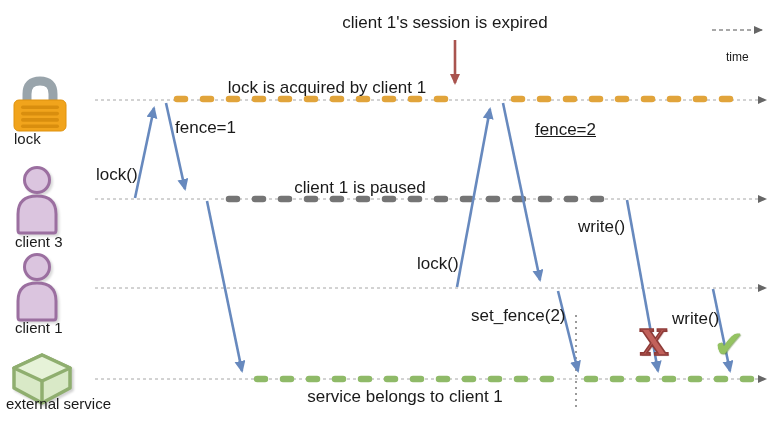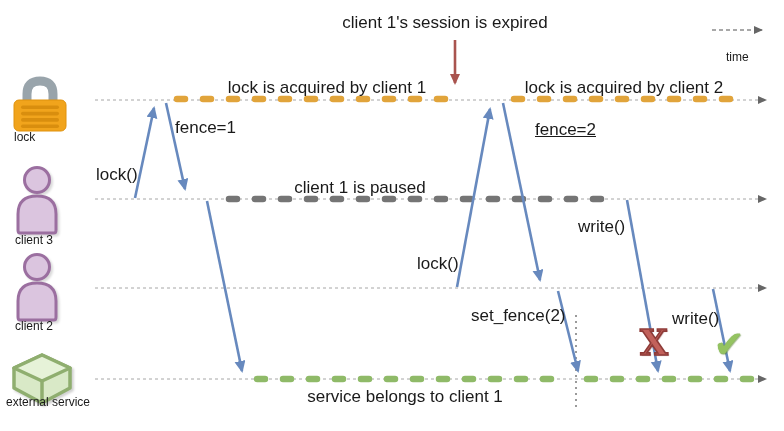--- a/index.html
+++ b/index.html
@@ -2,21 +2,21 @@
 <html><head>
 <meta charset="utf-8">
 <style>
   html,body{margin:0;padding:0;background:#fff;}
   #stage{
     position:relative;width:784px;height:431px;background:#fff;overflow:hidden;
     font-family:"Liberation Sans","DejaVu Sans",sans-serif;color:#1a1a1a;
   }
   .lbl{position:absolute;font-size:17px;line-height:1.1;white-space:nowrap;}
   .lbl.centered{text-align:center;}
-  .lane-label{position:absolute;font-size:12px;white-space:nowrap;}
+  .lane-label{position:absolute;font-size:15px;white-space:nowrap;}
   #overlay{position:absolute;left:0;top:0;}
   .icon-wrap{position:absolute;}
   .icon-wrap svg{display:block;}
   .mark-x{
     position:absolute;left:637px;top:323px;width:34px;height:38px;
     font-family:"DejaVu Serif","Liberation Serif",serif;font-weight:bold;
     font-size:36px;line-height:38px;text-align:center;color:#c2615b;
     -webkit-text-stroke:1.6px #8e3b38;
     text-shadow:1px 1px 1px rgba(120,40,40,.45);
   }
@@ -108,28 +108,27 @@
   <div class="icon-wrap" style="left:10px;top:352px;filter:drop-shadow(2px 2px 1px rgba(0,0,0,.18));">
     <svg width="64" height="54" viewBox="0 0 64 54">
       <polygon points="32,3 60,16 60,36 32,51 4,36 4,16" fill="#d9e9c7" stroke="#8fae6f" stroke-width="3.5" stroke-linejoin="round"></polygon>
       <polygon points="32,3 60,16 32,29 4,16" fill="#e6f2d8" stroke="#8fae6f" stroke-width="3.5" stroke-linejoin="round"></polygon>
       <line x1="32" y1="29" x2="32" y2="51" stroke="#8fae6f" stroke-width="3.5"></line>
     </svg>
   </div>
 
   <div class="lane-label" style="left:14px;top:130px;">lock</div>
   <div class="lane-label" style="left:15px;top:233px;">client 3</div>
-  <div class="lane-label" style="left:15px;top:319px;">client 2</div>
+  <div class="lane-label" style="left:15px;top:319px;">client 1</div>
   <div class="lane-label" style="left:6px;top:395px;">external service</div>
 
   <div class="lbl centered" style="left:325px;top:14px;width:240px;">client 1's session is expired</div>
   <div class="lbl" style="left:726px;top:51px;font-size:12px;">time</div>
 
   <div class="lbl centered" style="left:227px;top:79px;width:200px;">lock is acquired by client 1</div>
-  <div class="lbl centered" style="left:524px;top:79px;width:200px;">lock is acquired by client 2</div>
   <div class="lbl centered" style="left:280px;top:179px;width:160px;">client 1 is paused</div>
   <div class="lbl centered" style="left:305px;top:388px;width:200px;">service belongs to client 1</div>
 
   <div class="lbl" style="left:96px;top:166px;">lock()</div>
   <div class="lbl" style="left:175px;top:119px;">fence=1</div>
   <div class="lbl" style="left:417px;top:255px;">lock()</div>
   <div class="lbl" style="left:535px;top:121px;text-decoration:underline;">fence=2</div>
   <div class="lbl" style="left:471px;top:307px;">set_fence(2)</div>
   <div class="lbl" style="left:578px;top:218px;">write()</div>
   <div class="lbl" style="left:672px;top:310px;">write()</div>

